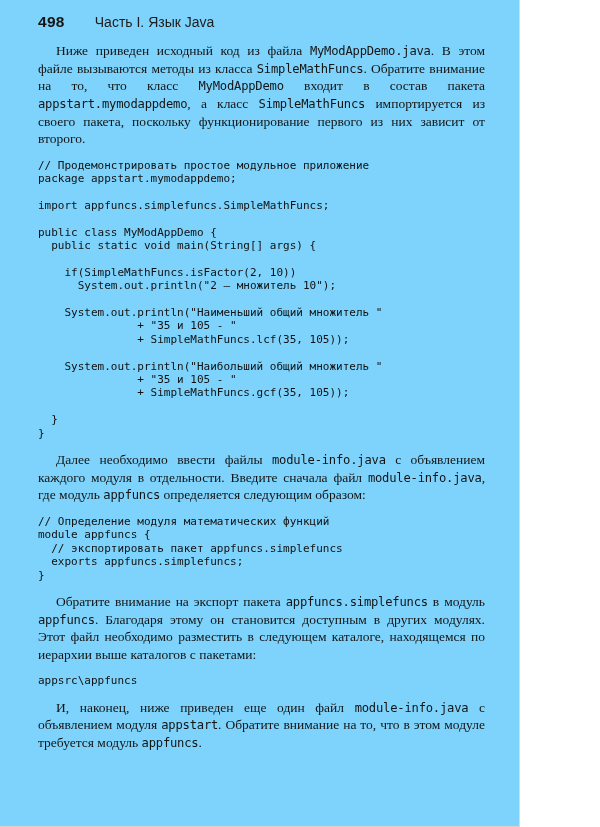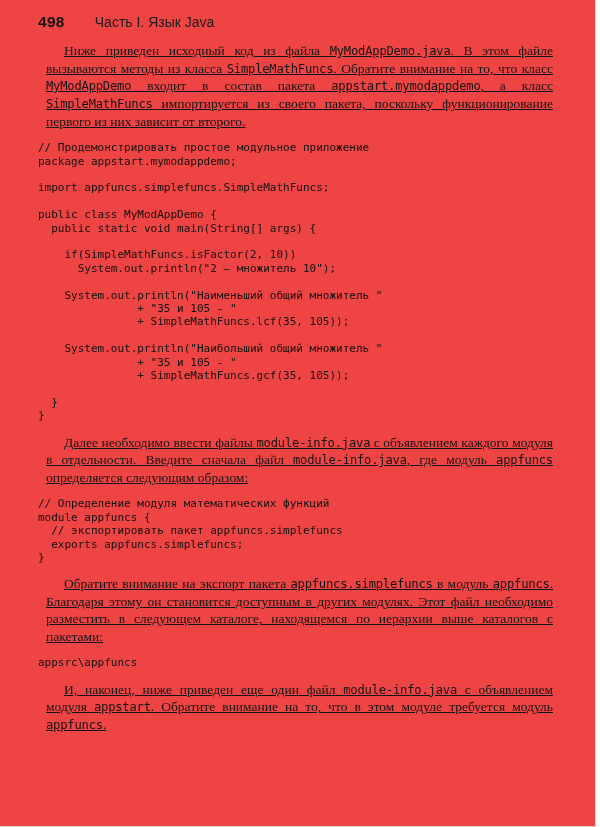--- a/index.html
+++ b/index.html
@@ -1,21 +1,21 @@
 <!DOCTYPE html>
 <html lang="ru"><head>
 <meta charset="utf-8">
 <style>
   * { margin: 0; padding: 0; box-sizing: border-box; }
   html, body { background: #ffffff; }
   .page {
     position: relative;
-    width: 596px;
+    width: 520px;
     height: 827px;
-    background: #ef4444;
+    background: #7dd3fc;
     padding: 13px 34px 16px 38px;
     overflow: hidden;
     color: #141414;
     font-family: "Liberation Serif", "DejaVu Serif", serif;
     font-size: 13.5px;
     border-right: 1px solid #dcdcdc;
     border-bottom: 1px solid #d4d4d4;
   }
   .page-header {
     display: flex;
@@ -30,23 +30,22 @@
     letter-spacing: 0.3px;
   }
   .running-title {
     font-size: 14px;
     color: #1c1c1c;
   }
   .para {
     text-align: justify;
     text-indent: 18px;
     line-height: 1.29;
-    margin: 4px 8px;
+    margin: 4px 0;
     hyphens: auto;
-    text-decoration: underline;
     -webkit-hyphens: auto;
   }
   .inline-code {
     font-family: "DejaVu Sans Mono", "Liberation Mono", monospace;
     font-size: 0.90em;
     letter-spacing: -0.2px;
   }
   .code-block {
     font-family: "DejaVu Sans Mono", "Liberation Mono", monospace;
     font-size: 11px;

